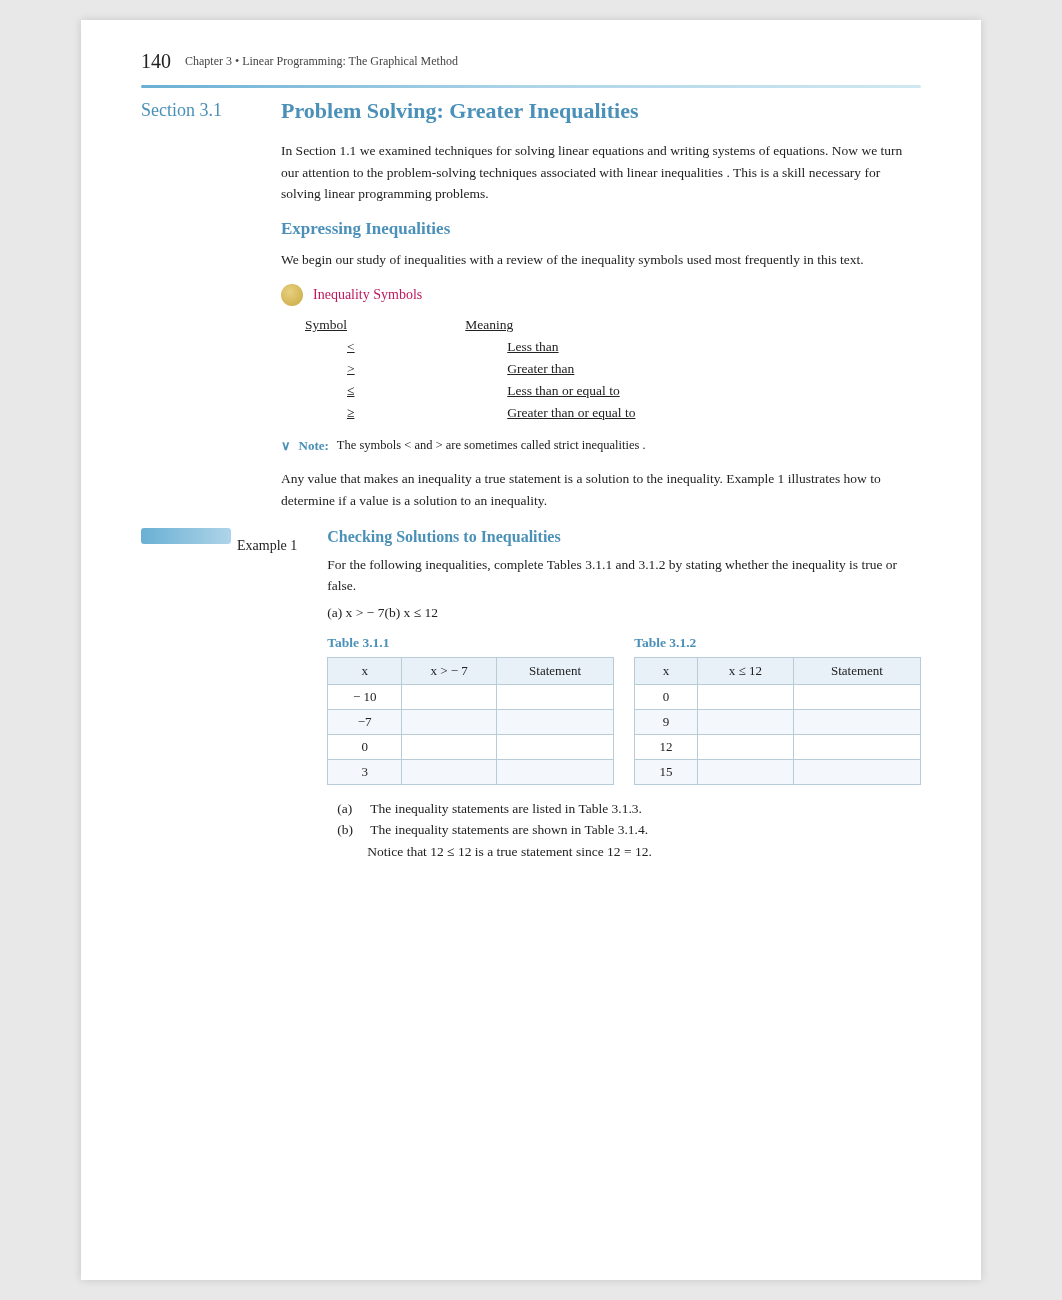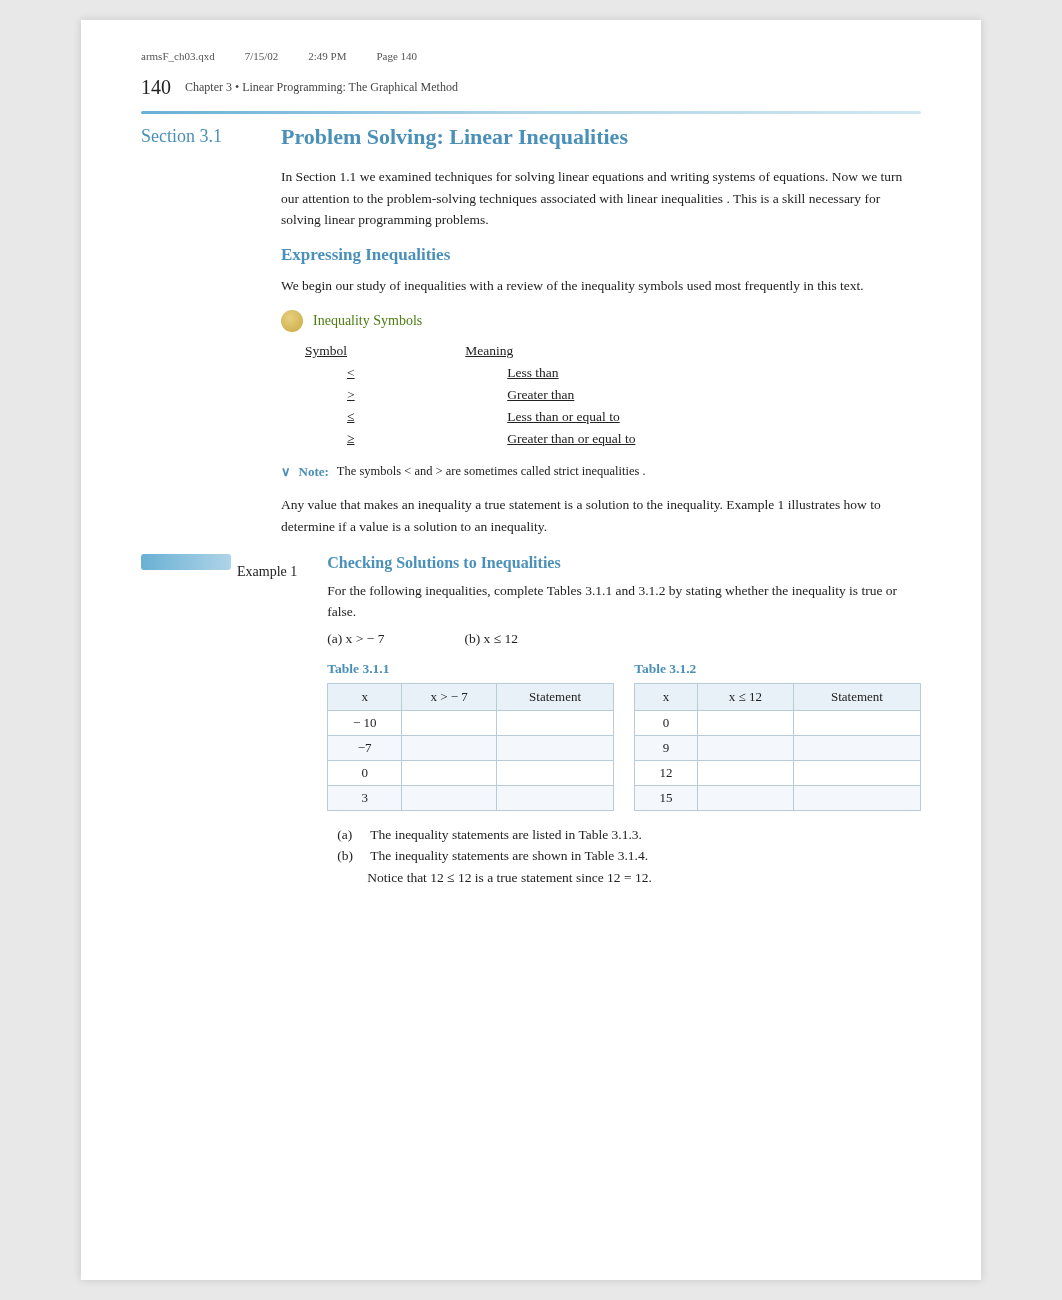--- a/index.html
+++ b/index.html
@@ -118,21 +118,21 @@
       width: 22px;
       height: 22px;
       background: radial-gradient(circle at 40% 35%, #e8d080, #c8a840);
       border-radius: 50%;
       display: inline-block;
       flex-shrink: 0;
     }
     .symbol-table-title {
       font-size: 14px;
       font-weight: normal;
-      color: #4d7c0f;
+      color: #be185d;
     }
     .symbol-table {
       border-collapse: collapse;
       width: 500px;
       margin-left: 16px;
       text-decoration: underline;
     }
     .symbol-table th {
       font-weight: normal;
       font-size: 13.5px;
@@ -204,21 +204,20 @@
       width: 90px;
       height: 16px;
       background: linear-gradient(to right, #6ab0d4, #aed4e8);
       border-radius: 3px;
       margin-bottom: 10px;
     }
 
     
     .conditions-row {
       display: flex;
-      gap: 80px;
       margin-bottom: 14px;
       font-size: 13.5px;
       margin-top: 8px;
     }
     .condition-item {
       font-size: 13.5px;
     }
 
     
     .tables-area {
@@ -287,37 +286,31 @@
       margin-left: 40px;
       font-size: 13.5px;
       margin-top: 6px;
     }
   </style>
 </head>
 <body>
 
 <div class="page-container">
 
-  <div class="meta-bar">
-    <span>armsF_ch03.qxd</span>
-    <span>7/15/02</span>
-    <span>2:49 PM</span>
-    <span>Page 140</span>
-  </div>
 
   <div class="page-header">
     <span class="page-number">140</span>
     <span class="chapter-info">Chapter 3  •  Linear Programming: The Graphical Method</span>
   </div>
 
   <div class="blue-rule"></div>
 
   <div class="section-heading-row">
     <div class="section-number">Section 3.1</div>
-    <div class="section-title">Problem Solving: Linear Inequalities</div>
+    <div class="section-title">Problem Solving: Greater Inequalities</div>
   </div>
 
   <div class="body-text">In Section 1.1 we examined techniques for solving linear equations and writing systems of equations. Now we turn our attention to the problem-solving techniques associated with   linear inequalities  . This is a skill necessary for solving linear programming problems.</div>
 
   <div class="subheading">Expressing Inequalities</div>
 
   <div class="body-text">We begin our study of   inequalities  with a review of the inequality symbols used most frequently in this text.</div>
 
   <div class="symbol-table-wrapper">
     <div class="symbol-table-title-row">

